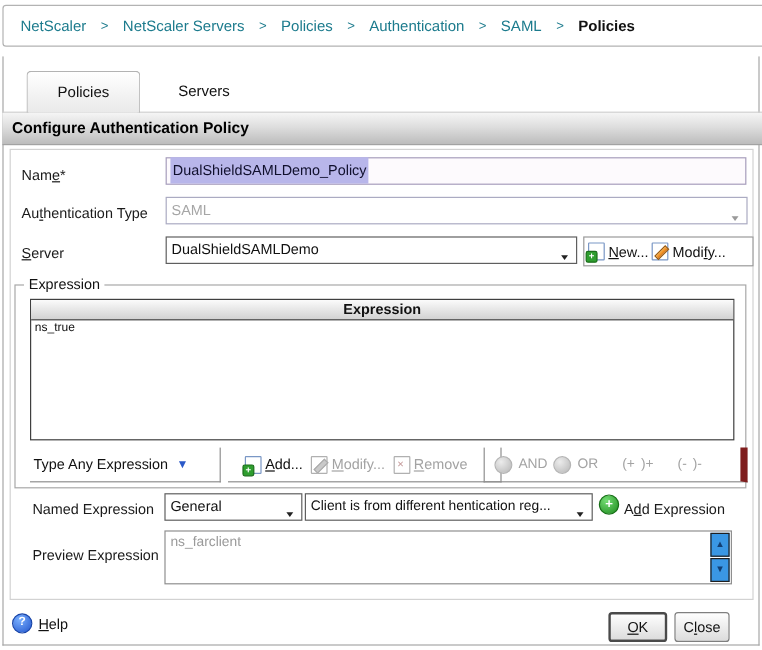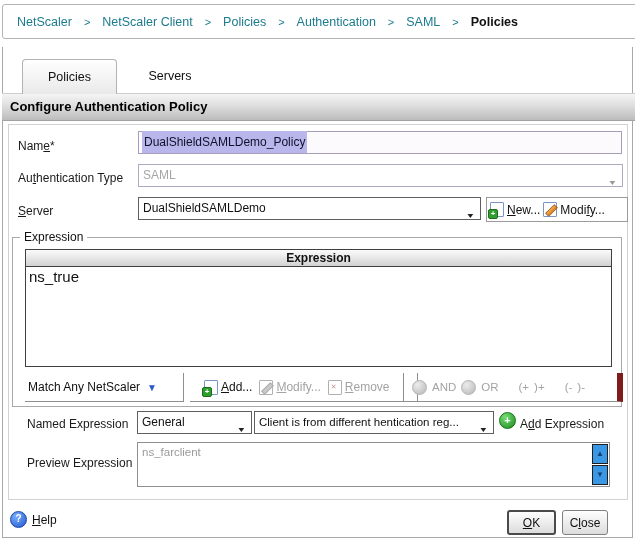--- a/index.html
+++ b/index.html
@@ -57,21 +57,21 @@
           transform:rotate(-45deg);border:1px solid #9a5a10;}
   .pencil.gray{background:#c9c9c9;border-color:#ababab;}
   .xbadge{position:absolute;left:2px;top:2px;font-size:7px;font-weight:bold;color:#c59a9a;}
 
   
   .fieldset{left:12px;top:237px;width:608px;height:168px;border:1px solid #a8a8a8;}
   .legend{left:20px;top:230px;background:#fff;padding:0 4px;font-size:12px;z-index:2;}
   .exptable{left:25px;top:249px;width:585px;height:116px;border:1px solid #3f3f3f;background:#fff;}
   .exphead{height:16px;background:linear-gradient(#fbfbfb,#d2d2d2);border-bottom:1px solid #3f3f3f;
            text-align:center;font-weight:bold;font-size:12px;line-height:16px;}
-  .exprow{padding:1px 3px;font-size:15px;cursor:default;}
+  .exprow{padding:1px 3px;font-size:10px;cursor:default;}
 
   .matchcombo{left:25px;top:373px;width:155px;height:28px;border-right:1px solid #8f8f8f;
               border-bottom:1px solid #8f8f8f;display:flex;align-items:center;gap:7px;
               padding-left:3px;font-size:12px;cursor:pointer;}
   .match-arrow{color:#2b59c8;font-size:10px;}
   .addgroup{left:190px;top:373px;width:213px;height:28px;border-right:1px solid #8f8f8f;
             border-bottom:1px solid #8f8f8f;display:flex;align-items:center;gap:7px;padding-left:14px;}
   .opgroup{left:403px;top:373px;width:205px;height:28px;border-left:1px solid #8f8f8f;
            border-right:6px solid #7f1d1d;border-bottom:1px solid #8f8f8f;display:flex;
            align-items:center;gap:5px;padding-left:8px;color:#a3a3a3;font-size:11.5px;}
@@ -104,21 +104,21 @@
   .helplink{display:flex;align-items:center;gap:5px;cursor:pointer;}
 </style>
 </head>
 <body>
 
 <div id="page">
 
   <div class="abs crumbbar">
     <span class="crumb">NetScaler</span>
     <span class="crumbsep">&gt;</span>
-    <span class="crumb">NetScaler Client</span>
+    <span class="crumb">NetScaler Servers</span>
     <span class="crumbsep">&gt;</span>
     <span class="crumb">Policies</span>
     <span class="crumbsep">&gt;</span>
     <span class="crumb">Authentication</span>
     <span class="crumbsep">&gt;</span>
     <span class="crumb">SAML</span>
     <span class="crumbsep">&gt;</span>
     <span class="crumb current">Policies</span>
   </div>
 
@@ -170,21 +170,21 @@
 
   <div class="abs fieldset"></div>
   <div class="abs legend">Expression</div>
 
   <div class="abs exptable">
     <div class="exphead">Expression</div>
     <div class="exprow">ns_true</div>
   </div>
 
   <div class="abs matchcombo">
-    <span>Match Any NetScaler</span>
+    <span>Type Any Expression</span>
     <span class="match-arrow">▼</span>
   </div>
   <div class="abs addgroup">
     <span class="minibtn">
       <span class="icon page">
           <span class="plus-badge">+</span>
         </span>
       <span><span></span><u>A</u><span>dd...</span></span>
     </span>
     <span class="minibtn disabledtxt">

